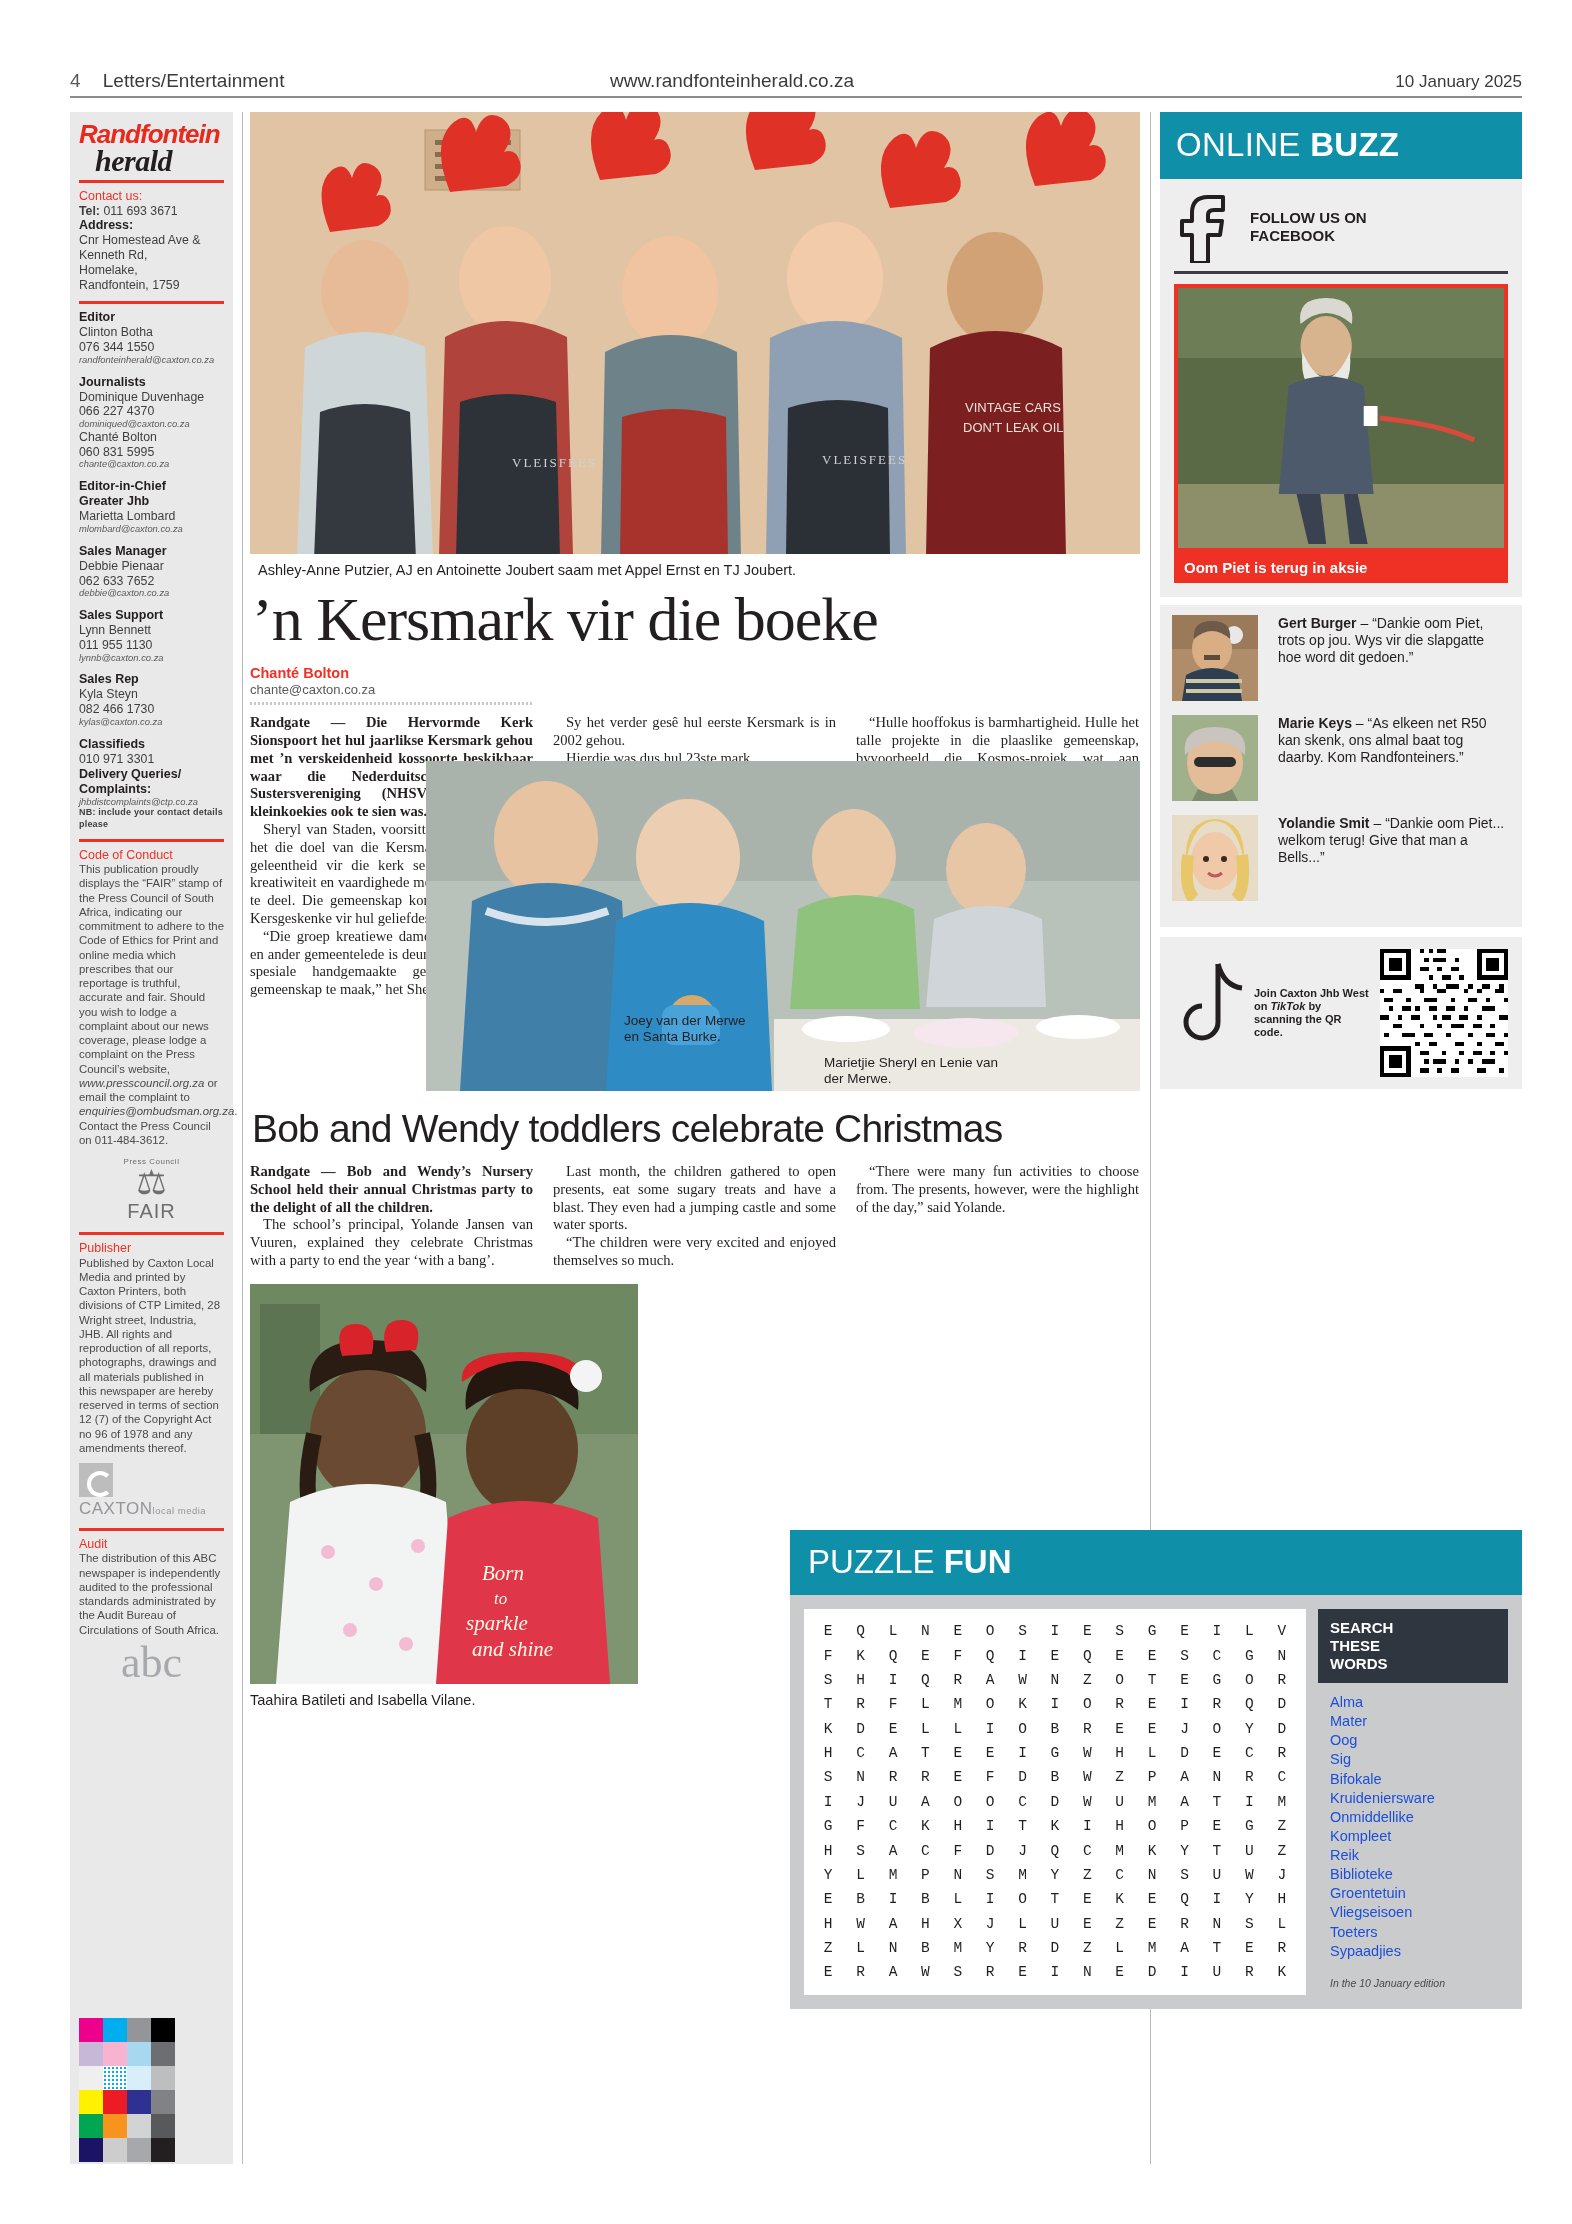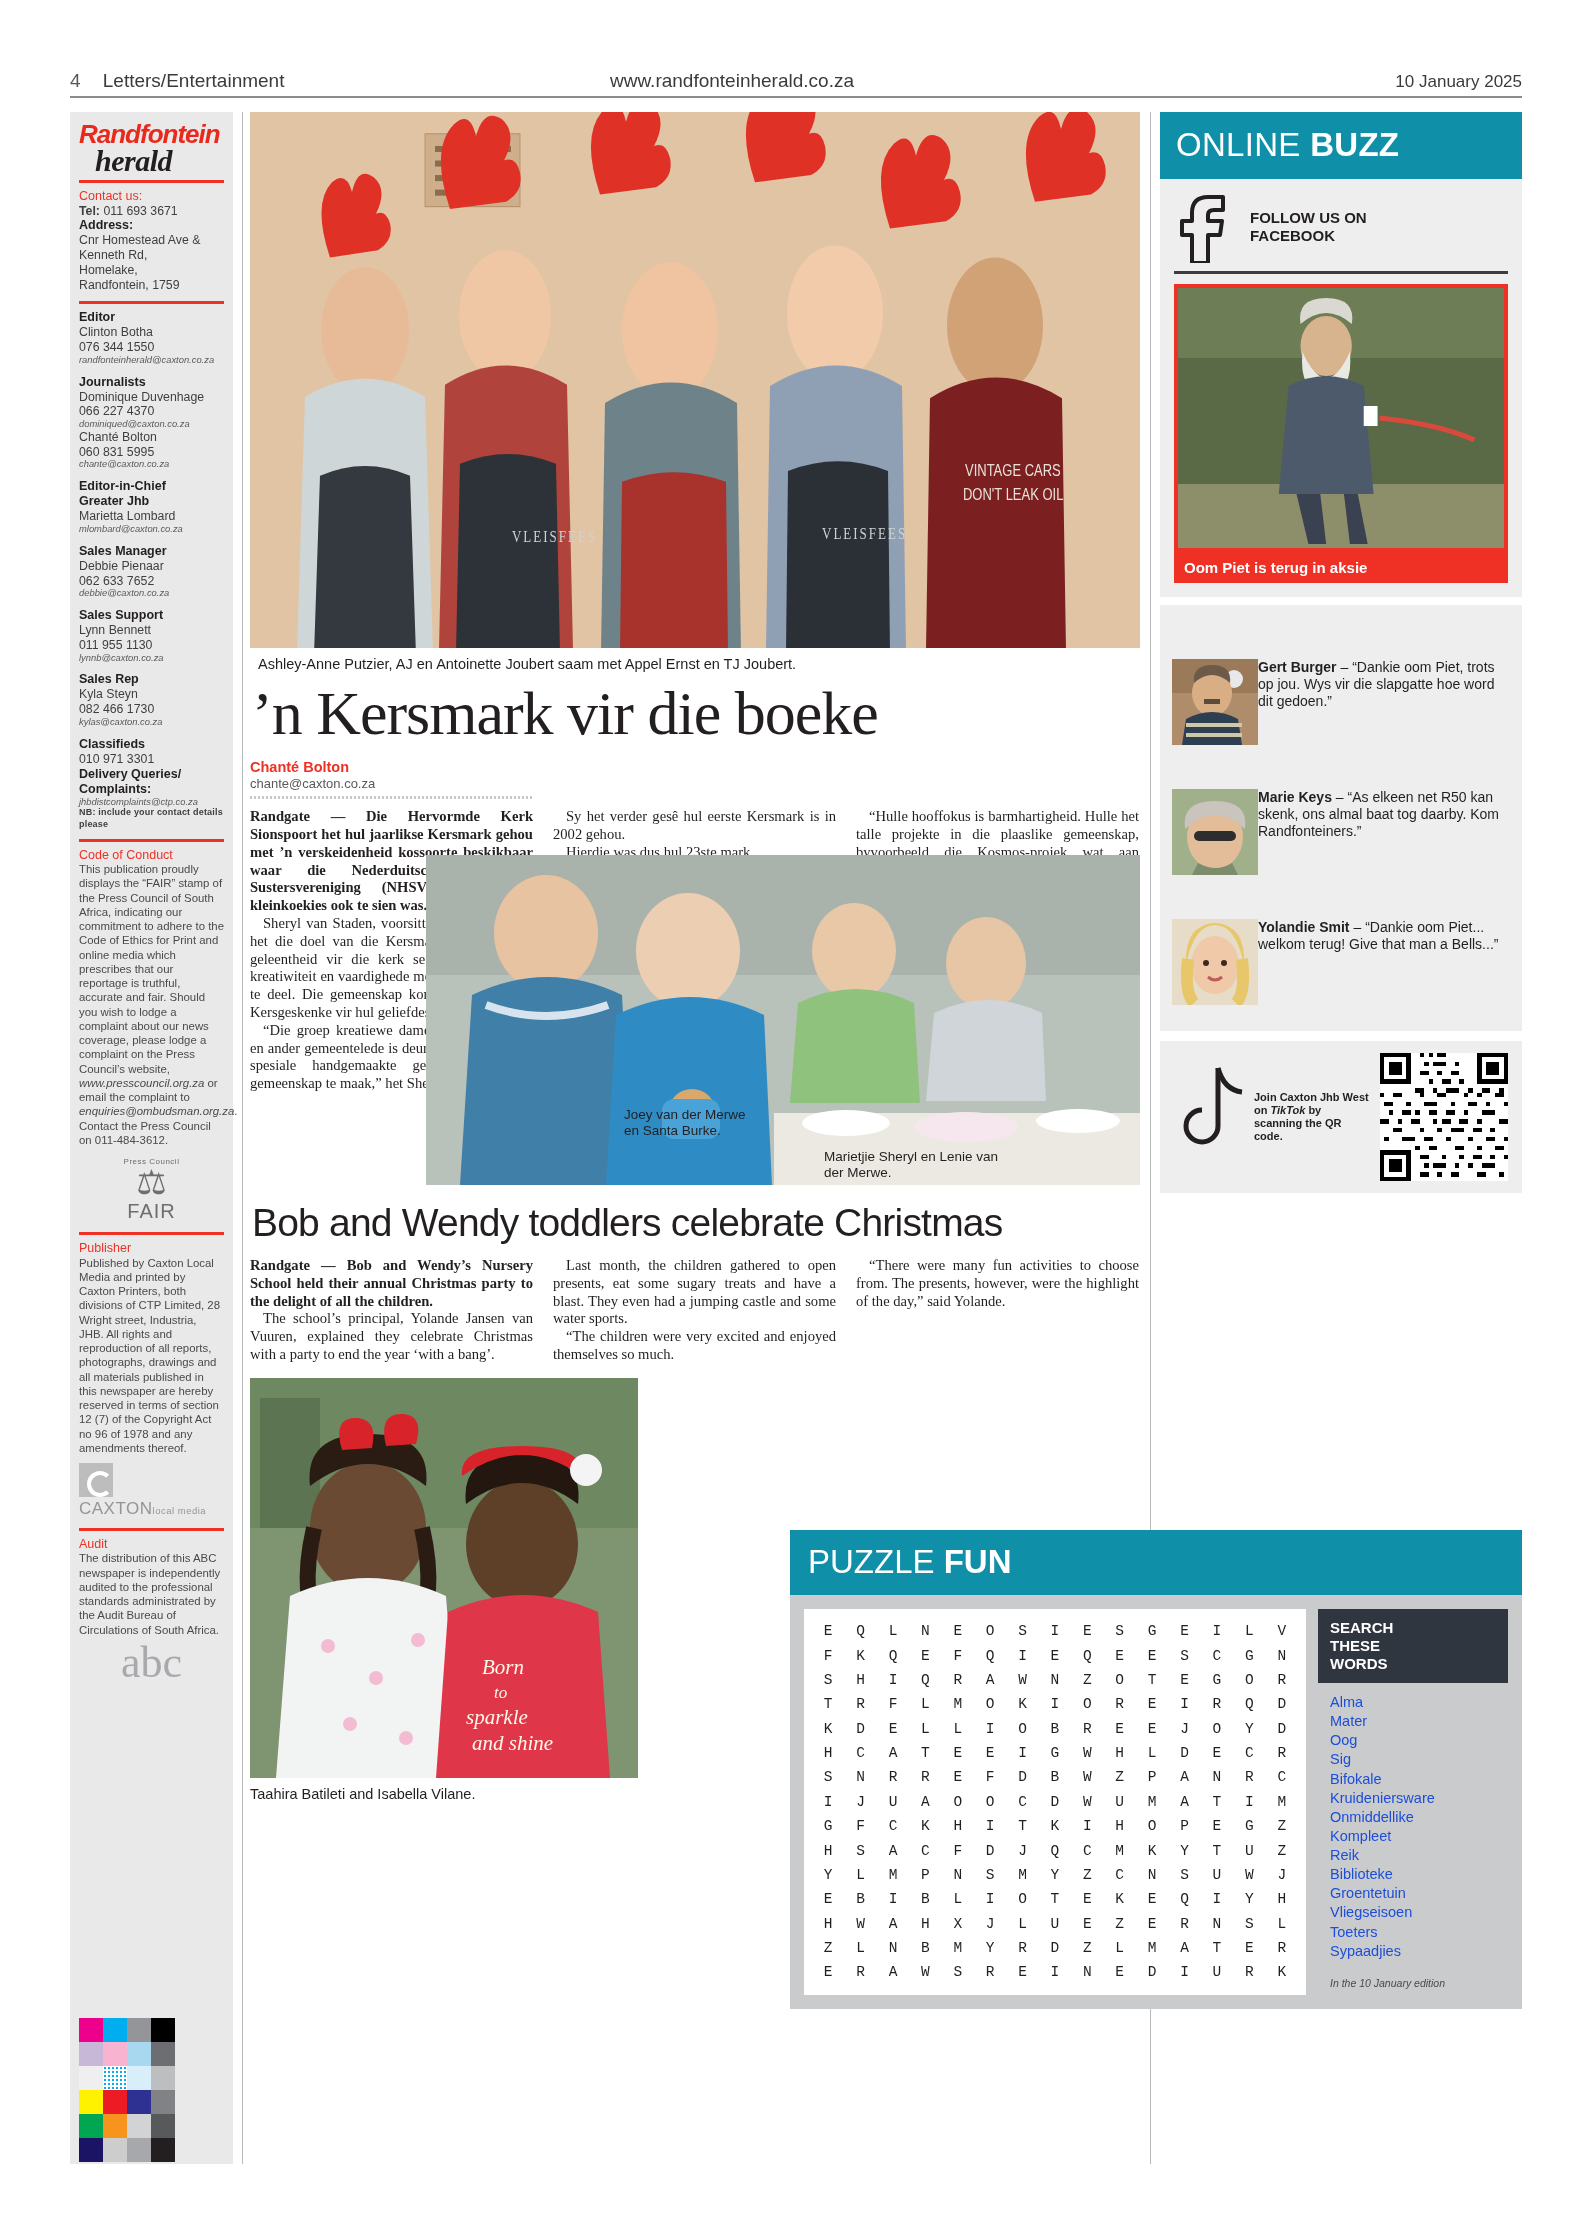--- a/index.html
+++ b/index.html
@@ -59,21 +59,21 @@
   .abclogo { font-family:"Liberation Serif",serif; font-size:44px; color:#a7a9ac; text-align:center; line-height:.9; margin-top:6px;}
 
   .swatches { position:absolute; left:79px; bottom:62px; width:145px; }
   .swrow { display:flex; }
   .swrow div { width:24px; height:24px; }
 
   
   .main { position:absolute; left:250px; top:112px; width:890px; }
 
   .photo { width:100%; background:#d9c2a8; position:relative; overflow:hidden; }
-  .photo-top { height:536px; background:linear-gradient(160deg,#e8cfb2 0%,#ddbf9e 42%,#c8a583 100%); }
+  .photo-top { height:442px; background:linear-gradient(160deg,#e8cfb2 0%,#ddbf9e 42%,#c8a583 100%); }
   .cap { font-size:14.5px; color:#231f20; padding:8px 0 0 8px; }
 
   .headline {
     font-family:"Liberation Serif", serif; font-size:62px; line-height:1.02;
     letter-spacing:-1px; color:#231f20; margin:10px 0 14px 2px; font-weight:400;
   }
   .byline-name { color:#ee3124; font-weight:bold; font-size:14.5px; }
   .byline-mail { color:#58595b; font-size:13px; margin-top:1px; }
   .dots { height:3px; background:repeating-linear-gradient(to right,#c7c8ca 0 2px,transparent 2px 4px); margin:5px 0 9px; }
 
@@ -98,21 +98,21 @@
   .buzz-head b { font-weight:bold; }
   .buzz-body { background:#eeeeee; padding:12px 14px 14px; }
   .fb-row { display:flex; align-items:center; gap:14px; }
   .fb-txt { font-size:15px; font-weight:bold; line-height:1.2; color:#231f20; }
   .scribble { border-bottom:3px solid #3d3d3f; margin:8px 0 10px; }
   .oompiet { border:4px solid #ee3124; height:268px;
              background:linear-gradient(170deg,#6f7c5d 0%,#55613f 60%,#46502f 100%); position:relative;}
   .oombar { background:#ee3124; color:#fff; font-weight:bold; font-size:15px; padding:7px 10px; }
 
   .comments { background:#eeeeee; margin-top:8px; padding:10px 12px 12px; }
-  .cmt { display:flex; gap:0; margin-bottom:14px;margin-top:44px; }
+  .cmt { display:flex; gap:20px; margin-bottom:14px; }
   .cmt .av { width:86px; height:86px; flex:0 0 86px; }
   .cmt .txt { font-size:14px; line-height:1.22; color:#231f20; }
   .cmt .txt b { font-weight:bold; }
 
   .tiktok { background:#eeeeee; margin-top:10px; padding:12px; display:flex; align-items:center; gap:8px;}
   .tt-note { font-size:11px; font-weight:bold; line-height:1.2; width:118px; }
   .tt-note i { font-style:italic; }
   .qr { width:128px; height:128px; }
 
   .puzzle { position:absolute; left:790px; top:1530px; width:732px; }

